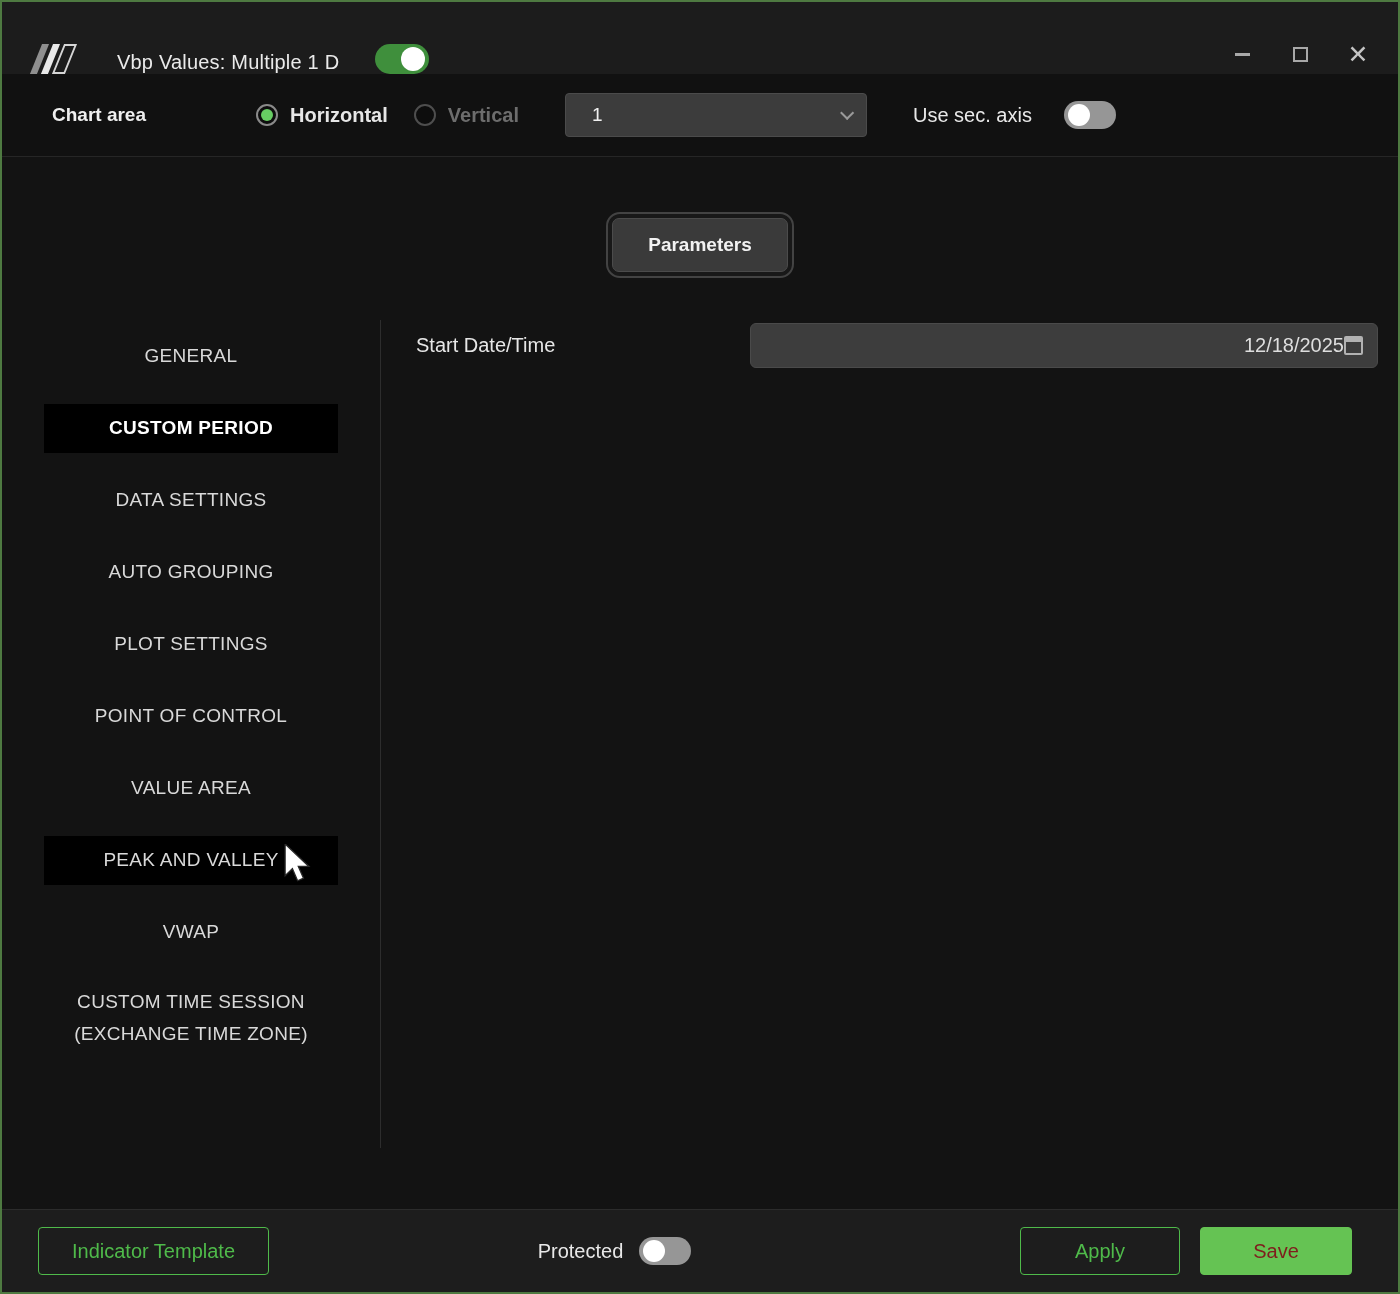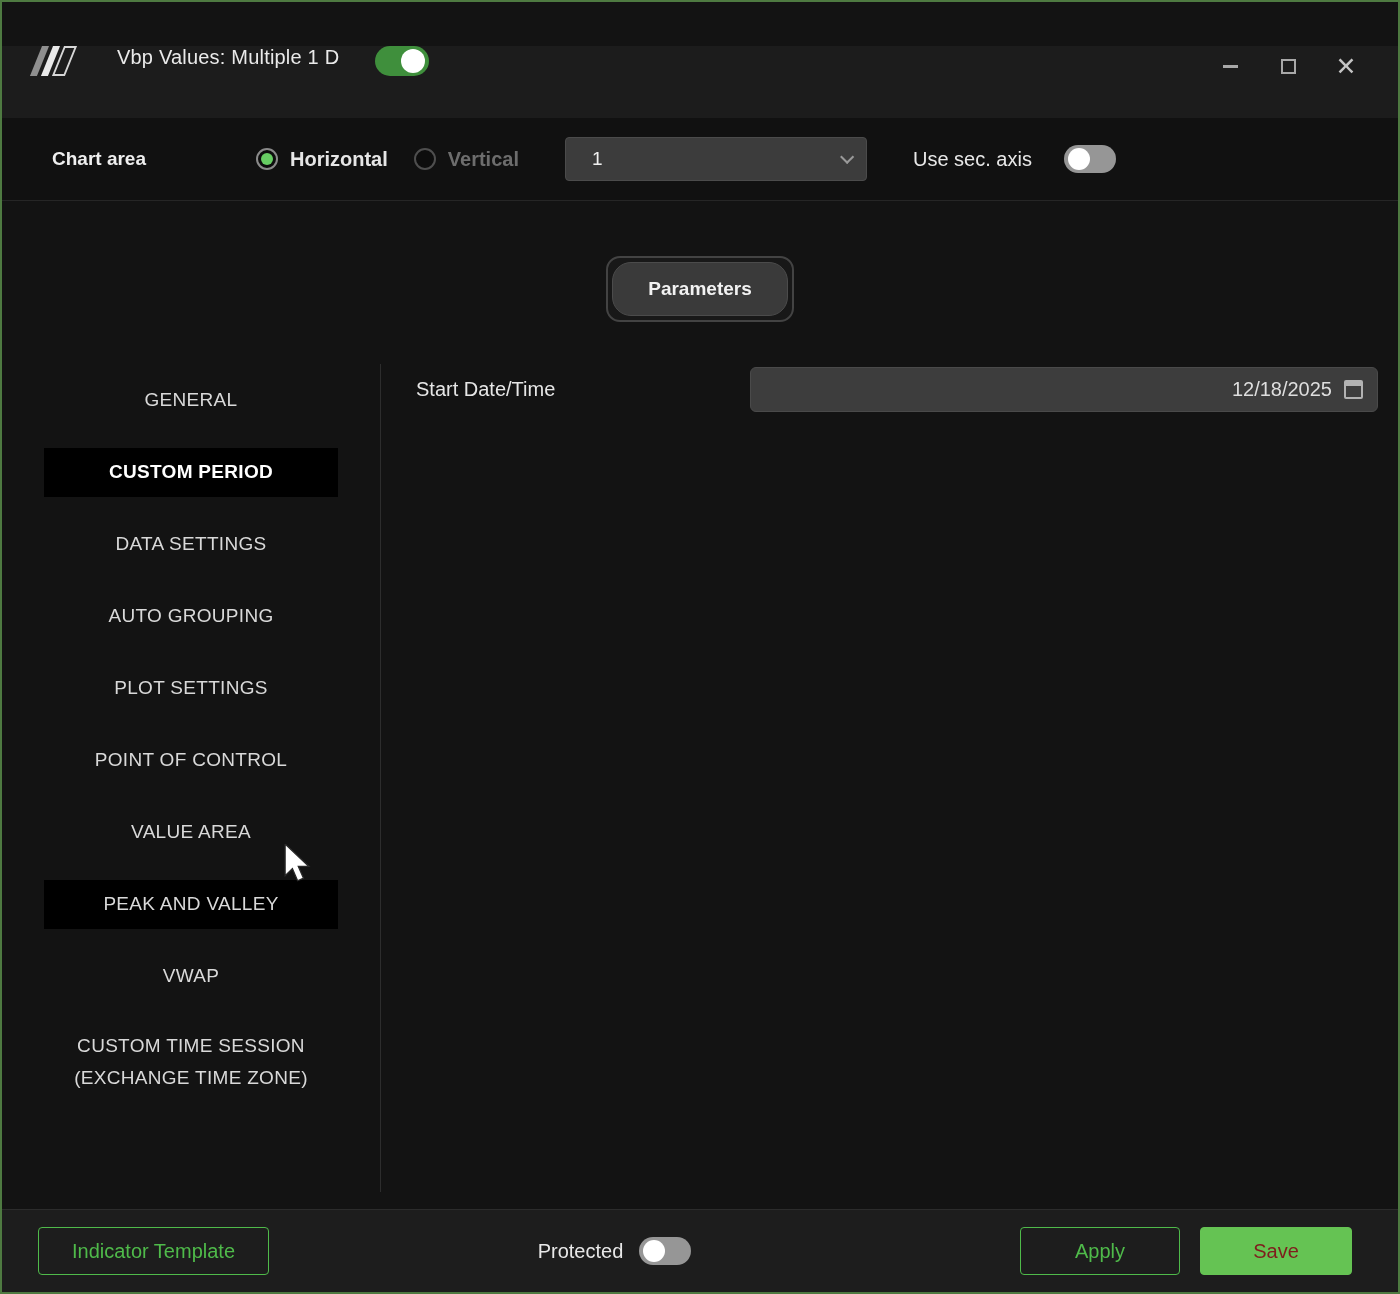--- a/index.html
+++ b/index.html
@@ -4,23 +4,22 @@
 <style>
   * { margin:0; padding:0; box-sizing:border-box; }
   html,body { width:1400px; height:1294px; background:#0a0a0a; font-family:"Liberation Sans", sans-serif; }
   .window {
     position:relative; width:1400px; height:1294px;
     background:#131313; border:2px solid #4e7a41; overflow:hidden;
     display:flex; flex-direction:column;
   }
   
   .titlebar {
-    height:72px; background:#1c1c1c; display:flex; align-items:flex-start; flex:0 0 auto;
-    padding:0 30px 0 34px;
-    margin-top:44px;
+    height:72px; background:#1c1c1c; display:flex; align-items:flex-end; flex:0 0 auto;
+    padding:0 18px 0 34px;
   }
   .logo { display:flex; gap:4px; transform:skewX(-22deg); margin-right:46px; }
   .logo .bar { width:7px; height:30px; }
   .logo .bar.b1 { background:#8f8f8f; }
   .logo .bar.b2 { background:#e9e9e9; }
   .logo .bar.b3 { border:2.5px solid #d6d6d6; background:transparent; width:13px; }
   .title { color:#eaeaea; font-size:20px; letter-spacing:0.2px; }
   .toggle { border-radius:15px; position:relative; cursor:pointer; flex:0 0 auto; }
   .toggle .knob { position:absolute; top:3px; border-radius:50%; background:#fff; }
   .toggle.on  { width:54px; height:30px; background:#3f8f3c; }
@@ -51,42 +50,42 @@
     border-radius:4px; display:flex; align-items:center; padding:0 16px 0 26px; cursor:pointer;
   }
   .area-select-value { color:#f0f0f0; font-size:19px; flex:1; }
   .chevron-down { width:10px; height:10px; border-right:2px solid #9a9a9a; border-bottom:2px solid #9a9a9a; transform:rotate(45deg) translateY(-3px); }
   .sec-axis { display:flex; align-items:center; gap:32px; margin-left:46px; }
   .sec-axis-label { color:#e8e8e8; font-size:20px; }
   
   .params-section { height:163px; padding-top:55px; display:flex; justify-content:center; flex:0 0 auto; }
   .params-btn-ring { border:2px solid #434343; border-radius:14px; padding:4px; height:66px; background:#181818; }
   .params-btn {
-    height:100%; background:#3a3a3a; border:1px solid #4b4b4b; border-radius:19px;
+    height:100%; background:#3a3a3a; border:1px solid #4b4b4b; border-radius:7px;
     color:#f2f2f2; font-size:19px; font-weight:700; padding:0 35px;
     display:flex; align-items:center; cursor:pointer; font-family:inherit;
   }
   
   .body { flex:1; display:flex; position:relative; }
   .sidebar { width:378px; flex:0 0 auto; display:flex; flex-direction:column; align-items:center; }
   .nav-item { height:72px; display:flex; align-items:center; justify-content:center; width:100%; cursor:pointer; }
   .nav-label { color:#d9d9d9; font-size:19px; letter-spacing:0.3px; text-align:center; padding:0 10px; }
   .nav-item .hl { width:294px; height:49px; display:flex; align-items:center; justify-content:center; }
   .nav-item.selected .hl { background:#000; }
   .nav-item.selected .nav-label { font-weight:700; color:#fff; }
   .nav-item.hovered .hl { background:#000; }
   .nav-item.tall { height:100px; }
   .nav-item.tall .nav-label { max-width:330px; line-height:1.7; }
   .v-divider { position:absolute; left:378px; top:0; width:1px; height:828px; background:#2d2d2d; }
   .main-panel { flex:1; padding:3px 20px 0 36px; }
   .form-row { display:flex; align-items:center; }
   .form-label { color:#e6e6e6; font-size:20px; width:322px; flex:0 0 auto; }
   .date-field {
     flex:1; height:45px; background:#3d3d3d; border:1px solid #4a4a4a; border-radius:6px;
-    display:flex; align-items:center; justify-content:flex-end; gap:12px; padding:0 14px; cursor:text;margin-left:12px;
+    display:flex; align-items:center; justify-content:flex-end; gap:0; padding:0 14px; cursor:text;margin-left:12px;
   }
   .date-value { color:#dedede; font-size:20px; }
   .cal-icon { width:19px; height:19px; border:2px solid #b2b2b2; border-radius:2px; position:relative; cursor:pointer; }
   .cal-icon::before { content:""; position:absolute; left:0; right:0; top:0; height:4px; background:#b2b2b2; }
   
   .footer {
     flex:0 0 auto; height:83px; background:#1d1d1d; border-top:1px solid #2c2c2c;
     display:flex; align-items:center; padding:0 46px 0 36px;
   }
   .btn { font-family:inherit; font-size:20px; border-radius:4px; cursor:pointer; height:48px; display:flex; align-items:center; justify-content:center; }

